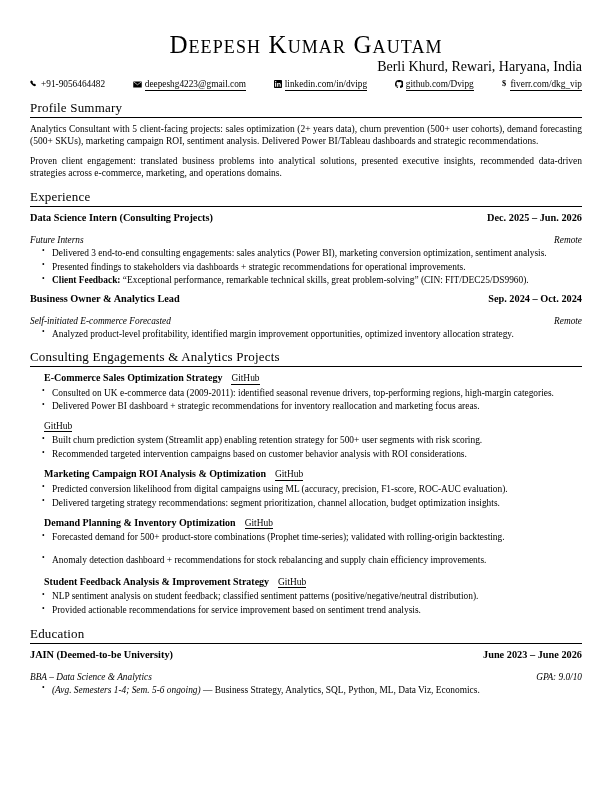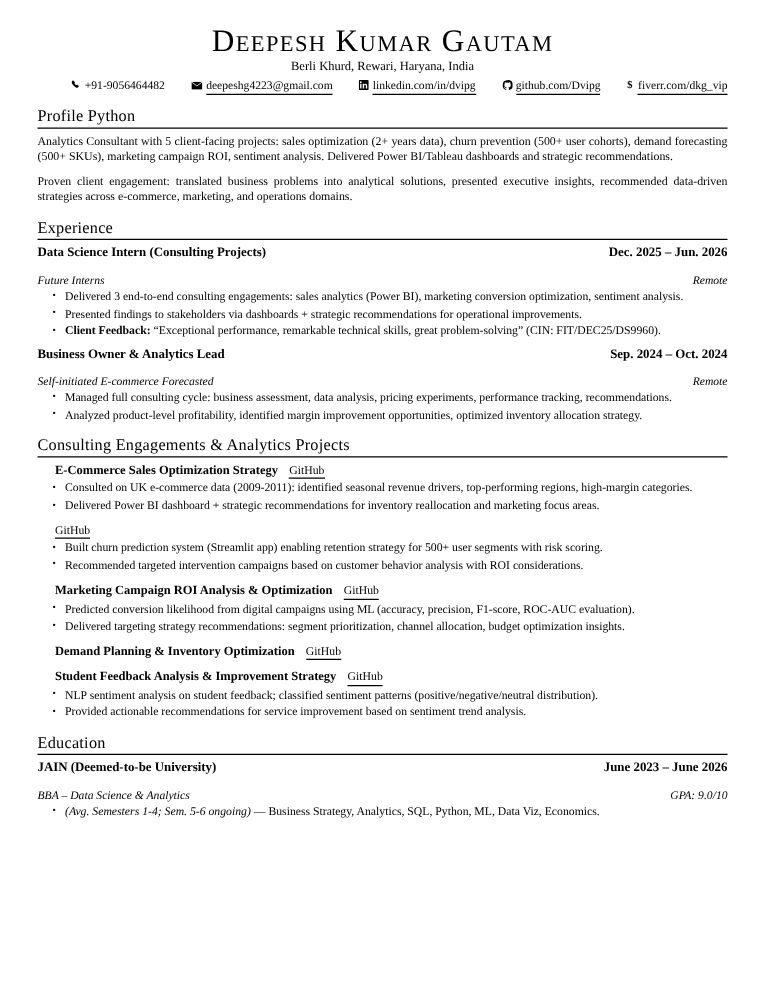--- a/index.html
+++ b/index.html
@@ -11,42 +11,42 @@
     font-family: "Liberation Serif", "DejaVu Serif", serif;
     color: #000000;
   }
   .page {
     position: relative;
     width: 612px;
     height: 792px;
     margin: 0 auto;
     background: #ffffff;
     box-sizing: border-box;
-    padding: 18px 30px 10px 30px;
+    padding: 29px 30px 10px 30px;
     overflow: hidden;
   }
 
   
   .name {
     text-align: center;
     font-size: 25px;
     letter-spacing: 1.1px;
     font-variant: small-caps;
     line-height: 1.08;
     margin: 2px 0 1px 0;
     white-space: nowrap;
   }
   .subtitle {
-    text-align: center;
-    font-size: 10px;
+    text-align: right;
+    font-size: 14px;
     margin: 1px 0 2px 0;
   }
   .contact-row {
     display: flex;
-    justify-content: flex-end;
+    justify-content: space-between;
     align-items: baseline;
     gap: 21px;
     font-size: 9.3px;
     margin-top: 3px;
     white-space: nowrap;
   }
   .contact-item {
     display: inline-flex;
     align-items: baseline;
     gap: 3px;
@@ -203,21 +203,21 @@
               <text x="5" y="12" font-family="Liberation Serif, serif" font-size="14" font-weight="bold" text-anchor="middle" fill="#000">$</text>
             </svg>
         </span>
         <span class="txt">fiverr.com/dkg_vip</span>
       </span>
 
     </div>
   </div>
 
   <div class="section">
-    <div class="section-title">Profile Python</div>
+    <div class="section-title">Profile Summary</div>
     <p class="body">Analytics Consultant with 5 client-facing projects: sales optimization (2+ years data), churn prevention (500+ user cohorts), demand forecasting (500+ SKUs), marketing campaign ROI, sentiment analysis. Delivered Power BI/Tableau dashboards and strategic recommendations.</p>
     <p class="body">Proven client engagement: translated business problems into analytical solutions, presented executive insights, recommended data-driven strategies across e-commerce, marketing, and operations domains.</p>
   </div>
 
   <div class="section">
     <div class="section-title">Experience</div>
 
     <div class="entry">
       <div class="entry-line">
         <span class="left">Data Science Intern (Consulting Projects)</span>
@@ -237,21 +237,20 @@
     <div class="entry">
       <div class="entry-line">
         <span class="left">Business Owner &amp; Analytics Lead</span>
         <span class="right">Sep. 2024 – Oct. 2024</span>
       </div>
       <div class="entry-line sub">
         <span class="left">Self-initiated E-commerce Forecasted</span>
         <span class="right">Remote</span>
       </div>
       <ul class="bullets">
-        <li>Managed full consulting cycle: business assessment, data analysis, pricing experiments, performance tracking, recommendations.</li>
         <li>Analyzed product-level profitability, identified margin improvement opportunities, optimized inventory allocation strategy.</li>
       </ul>
     </div>
   </div>
 
   <div class="section">
     <div class="section-title">Consulting Engagements &amp; Analytics Projects</div>
 
     <div class="project">
       <div class="project-head">
@@ -283,20 +282,24 @@
         <li>Predicted conversion likelihood from digital campaigns using ML (accuracy, precision, F1-score, ROC-AUC evaluation).</li>
         <li>Delivered targeting strategy recommendations: segment prioritization, channel allocation, budget optimization insights.</li>
       </ul>
     </div>
 
     <div class="project spaced">
       <div class="project-head">
         <span>Demand Planning &amp; Inventory Optimization</span>
         <span class="link">GitHub</span>
       </div>
+      <ul class="bullets">
+        <li>Forecasted demand for 500+ product-store combinations (Prophet time-series); validated with rolling-origin backtesting.</li>
+        <li>Anomaly detection dashboard + recommendations for stock rebalancing and supply chain efficiency improvements.</li>
+      </ul>
     </div>
 
     <div class="project">
       <div class="project-head">
         <span>Student Feedback Analysis &amp; Improvement Strategy</span>
         <span class="link">GitHub</span>
       </div>
       <ul class="bullets">
         <li>NLP sentiment analysis on student feedback; classified sentiment patterns (positive/negative/neutral distribution).</li>
         <li>Provided actionable recommendations for service improvement based on sentiment trend analysis.</li>

